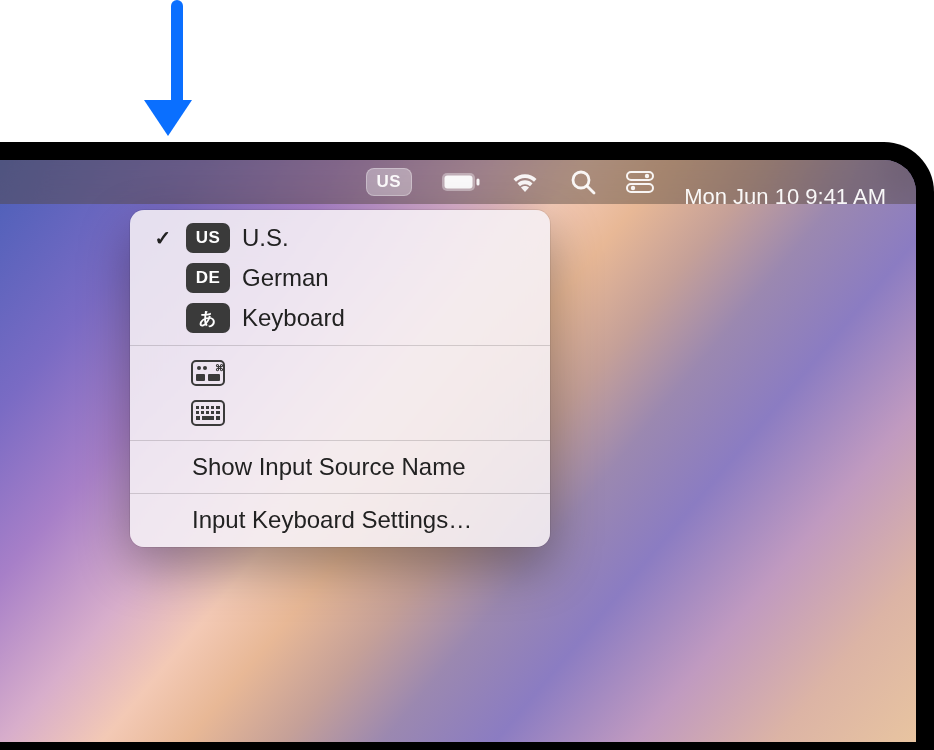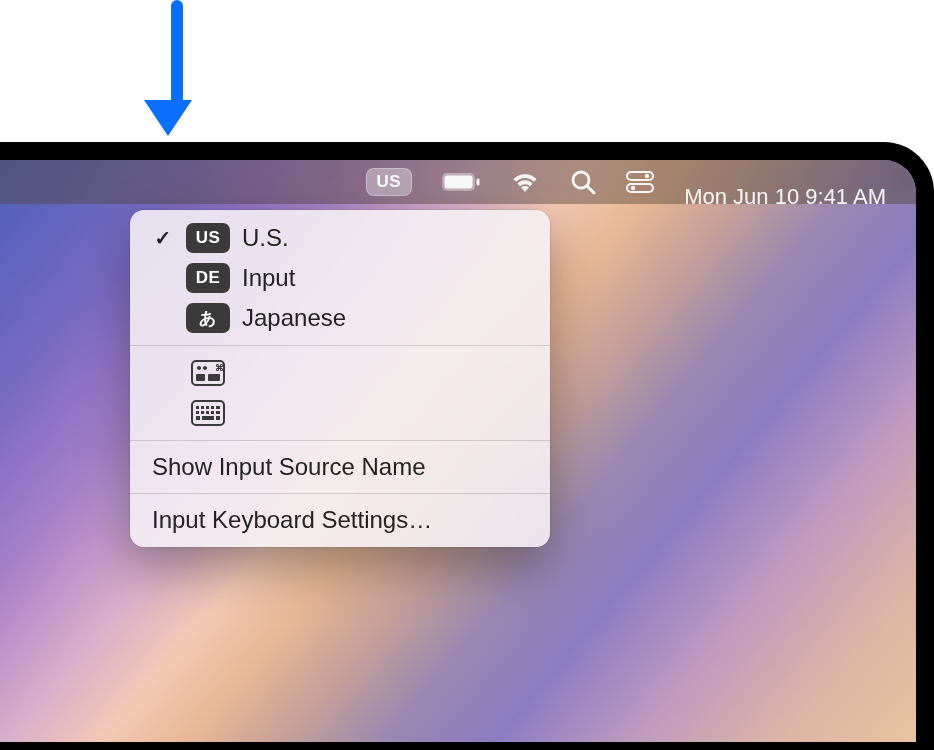--- a/index.html
+++ b/index.html
@@ -179,20 +179,21 @@
     }
     
     .divider {
       height: 1px;
       background: rgba(0,0,0,0.15);
       margin: 7px 0;
     }
     
     .menu-item.no-icon {
       padding-left: 22px;
+      margin-left: 40px;
     }
     
     
     .icon-svg {
       fill: rgba(255,255,255,0.92);
     }
   </style>
 </head>
 <body>
 
@@ -249,27 +250,27 @@
 
       <div class="menu-item has-check">
         <span class="check">✓</span>
         <span class="lang-badge">US</span>
         <span>U.S.</span>
       </div>
 
       <div class="menu-item has-check">
         <span class="check invisible">✓</span>
         <span class="lang-badge">DE</span>
-        <span>Input</span>
+        <span>German</span>
       </div>
 
       <div class="menu-item has-check">
         <span class="check invisible">✓</span>
         <span class="lang-badge">あ</span>
-        <span>Japanese</span>
+        <span>Keyboard</span>
       </div>
 
       <div class="divider"></div>
 
       <div class="menu-item has-check">
         <span class="check invisible">✓</span>
         <span class="menu-icon">
           <svg width="34" height="26" viewBox="0 0 34 26">
             <rect x="1" y="1" width="32" height="24" rx="4" fill="none" stroke="#3a3a3a" stroke-width="2"></rect>
             <circle cx="8" cy="8" r="2" fill="#3a3a3a"></circle>

